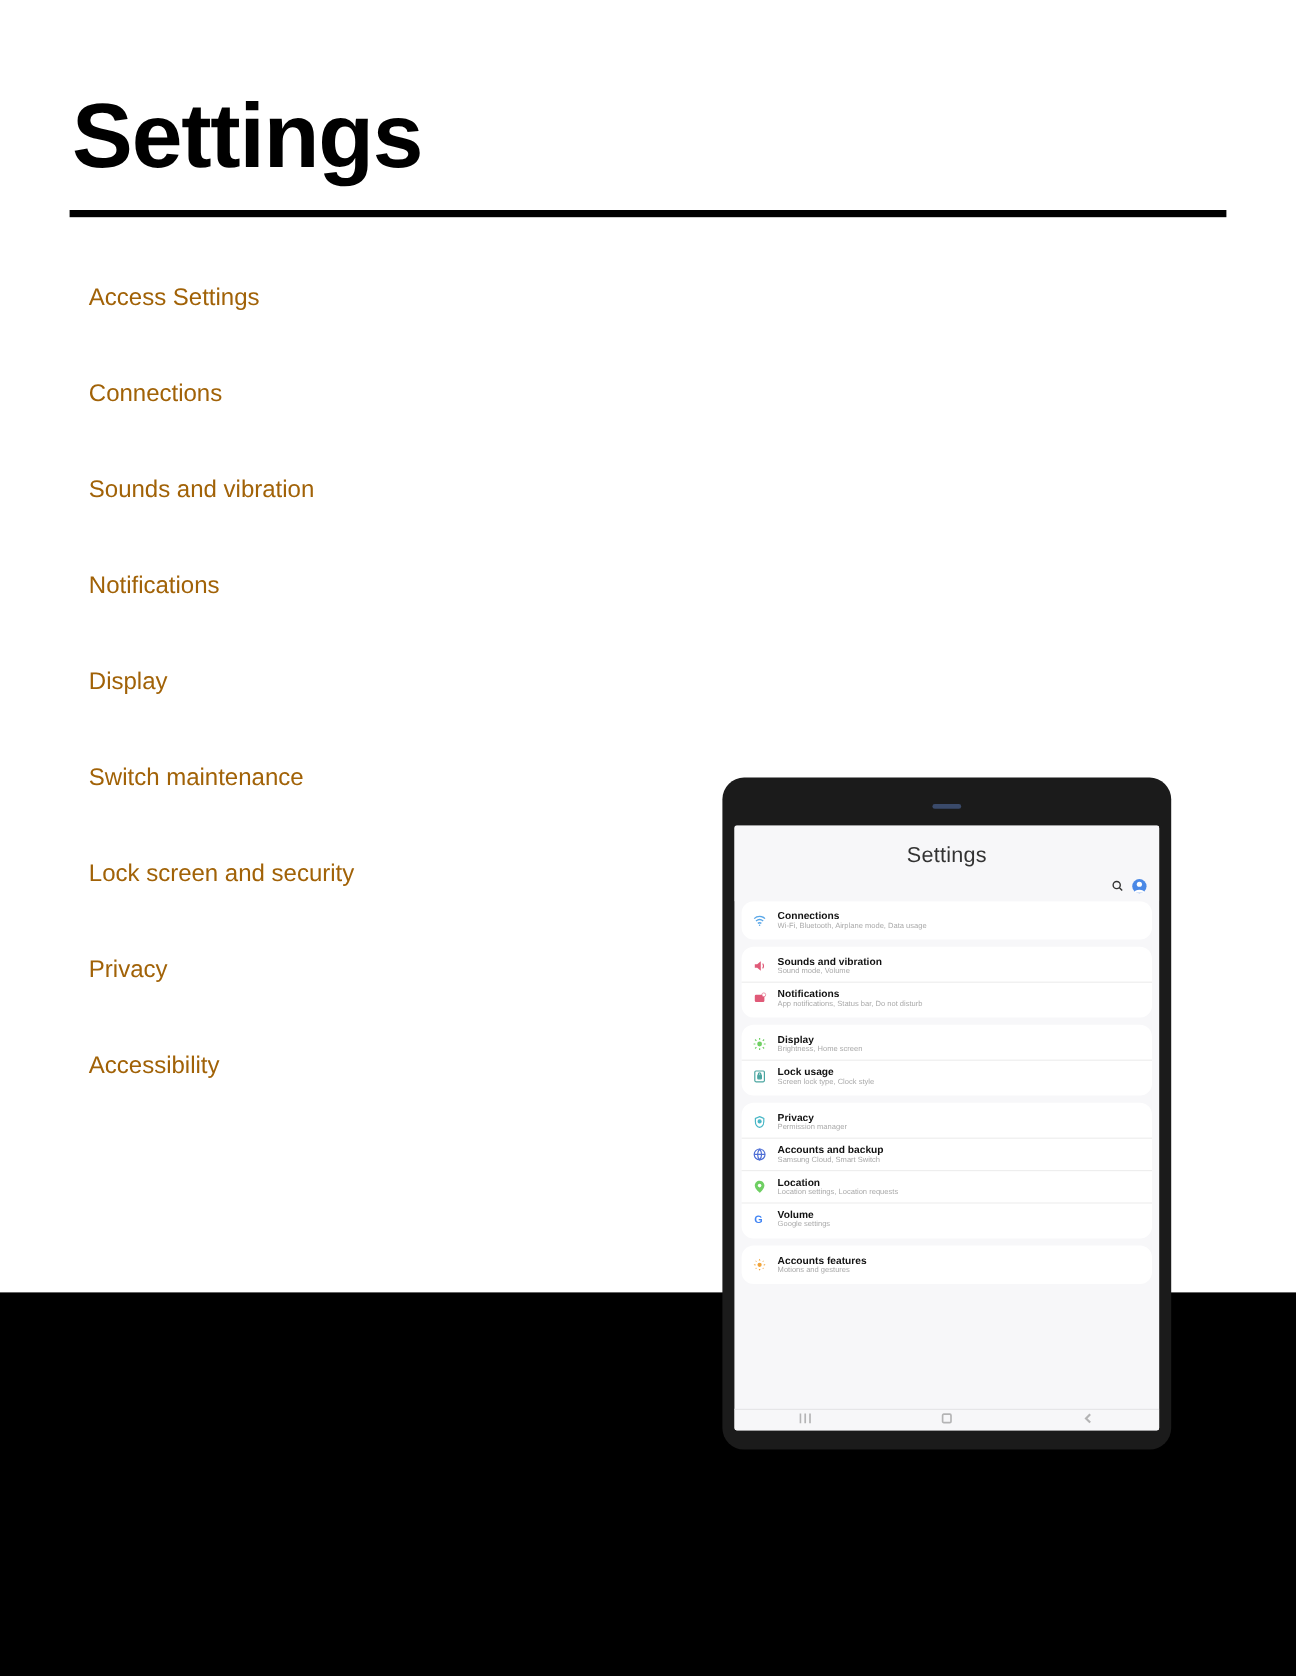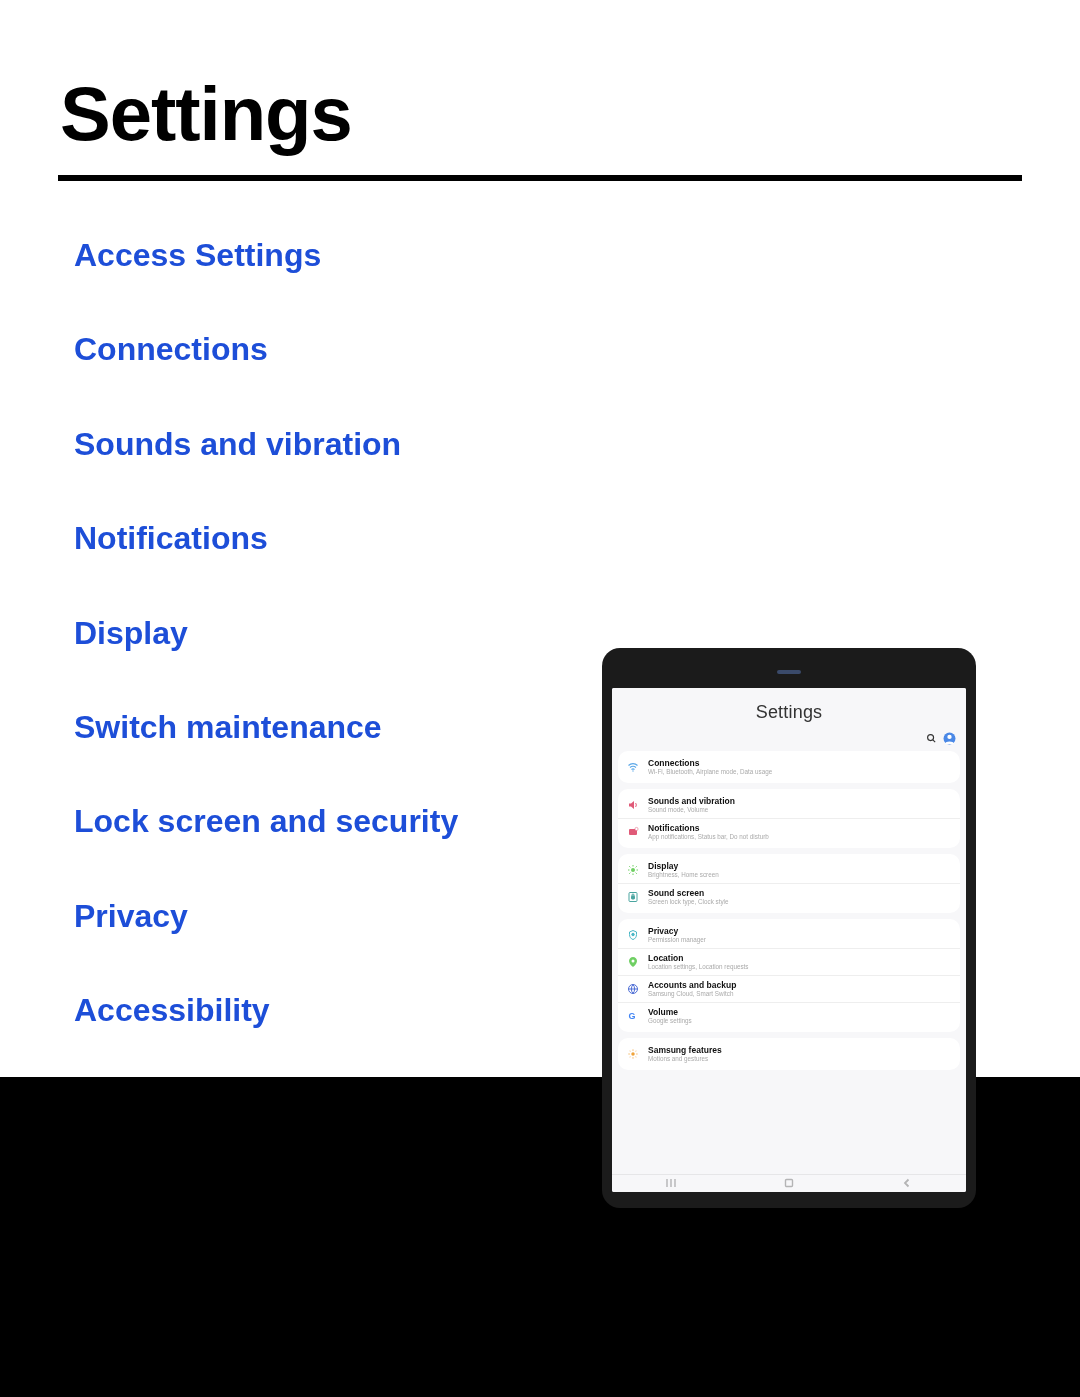--- a/index.html
+++ b/index.html
@@ -20,23 +20,23 @@
   }
   .hr {
     border: none;
     border-top: 6px solid #000;
     margin: 18px 58px 0 58px;
   }
   .toc {
     padding: 55px 0 0 74px;
   }
   .toc-item {
-    font-size: 32px;
-    color: #1d4ed8;
-    font-weight: 700;
+    font-size: 20px;
+    color: #a16207;
+    font-weight: 400;
     line-height: 1.2;
     margin-bottom: 56px;
     cursor: pointer;
   }
   .footer-bar {
     position: absolute;
     left: 0; right: 0; bottom: 0;
     height: 320px;
     background: #000;
   }
@@ -254,85 +254,85 @@
           </div>
           <div class="row">
             <div class="ic">
               <svg width="12" height="12" viewBox="0 0 24 24" fill="none" stroke="#4aa5a0" stroke-width="2">
                 <rect x="4" y="3" width="16" height="18" rx="2"></rect>
                 <rect x="9" y="10" width="6" height="6" rx="1" fill="#4aa5a0"></rect>
                 <path d="M10 10 V8 a2 2 0 0 1 4 0 V10" stroke="#4aa5a0"></path>
               </svg>
             </div>
             <div class="row-text">
-              <div class="row-title">Sound screen</div>
+              <div class="row-title">Lock usage</div>
               <div class="row-sub">Screen lock type, Clock style</div>
             </div>
           </div>
         </div>
         <div class="card">
           <div class="row">
             <div class="ic">
               <svg width="12" height="12" viewBox="0 0 24 24" fill="none" stroke="#49b7c6" stroke-width="2">
                 <path d="M12 3 L19 6 V11 C19 16 16 20 12 21 C8 20 5 16 5 11 V6 Z"></path>
                 <circle cx="12" cy="11" r="2.5" fill="#49b7c6"></circle>
               </svg>
             </div>
             <div class="row-text">
               <div class="row-title">Privacy</div>
               <div class="row-sub">Permission manager</div>
-            </div>
-          </div>
-          <div class="row">
-            <div class="ic">
-              <svg width="12" height="12" viewBox="0 0 24 24" fill="#6fcf63">
-                <path d="M12 2 C7.5 2 4 5.5 4 10 C4 16 12 22 12 22 C12 22 20 16 20 10 C20 5.5 16.5 2 12 2 Z"></path>
-                <circle cx="12" cy="10" r="3" fill="#fff"></circle>
-              </svg>
-            </div>
-            <div class="row-text">
-              <div class="row-title">Location</div>
-              <div class="row-sub">Location settings, Location requests</div>
             </div>
           </div>
           <div class="row">
             <div class="ic">
               <svg width="12" height="12" viewBox="0 0 24 24" fill="none" stroke="#4f6fd6" stroke-width="2">
                 <circle cx="12" cy="12" r="9"></circle>
                 <path d="M12 3 a14 14 0 0 1 0 18 a14 14 0 0 1 0 -18"></path>
                 <line x1="3" y1="12" x2="21" y2="12"></line>
               </svg>
             </div>
             <div class="row-text">
               <div class="row-title">Accounts and backup</div>
               <div class="row-sub">Samsung Cloud, Smart Switch</div>
             </div>
           </div>
           <div class="row">
             <div class="ic">
+              <svg width="12" height="12" viewBox="0 0 24 24" fill="#6fcf63">
+                <path d="M12 2 C7.5 2 4 5.5 4 10 C4 16 12 22 12 22 C12 22 20 16 20 10 C20 5.5 16.5 2 12 2 Z"></path>
+                <circle cx="12" cy="10" r="3" fill="#fff"></circle>
+              </svg>
+            </div>
+            <div class="row-text">
+              <div class="row-title">Location</div>
+              <div class="row-sub">Location settings, Location requests</div>
+            </div>
+          </div>
+          <div class="row">
+            <div class="ic">
               <svg width="12" height="12" viewBox="0 0 24 24">
                 <text x="3" y="18" font-family="Arial" font-weight="700" font-size="18" fill="#4285F4">G</text>
               </svg>
             </div>
             <div class="row-text">
               <div class="row-title">Volume</div>
               <div class="row-sub">Google settings</div>
             </div>
           </div>
         </div>
         <div class="card">
           <div class="row">
             <div class="ic">
               <svg width="12" height="12" viewBox="0 0 24 24" fill="#f0a33a">
                 <circle cx="12" cy="12" r="3.5"></circle>
                 <path d="M12 2 L13.5 5 H10.5 Z M12 22 L10.5 19 H13.5 Z M2 12 L5 10.5 V13.5 Z M22 12 L19 13.5 V10.5 Z M5 5 L7.5 6 L6 7.5 Z M19 19 L16.5 18 L18 16.5 Z M5 19 L6 16.5 L7.5 18 Z M19 5 L18 7.5 L16.5 6 Z"></path>
               </svg>
             </div>
             <div class="row-text">
-              <div class="row-title">Samsung features</div>
+              <div class="row-title">Accounts features</div>
               <div class="row-sub">Motions and gestures</div>
             </div>
           </div>
         </div>
       </div>
 
     <div class="navbar">
       <span class="nav-btn">
         <svg width="10" height="10" viewBox="0 0 10 10" stroke="#888" stroke-width="1.4" fill="none">
             <line x1="1" y1="1" x2="1" y2="9"></line>

